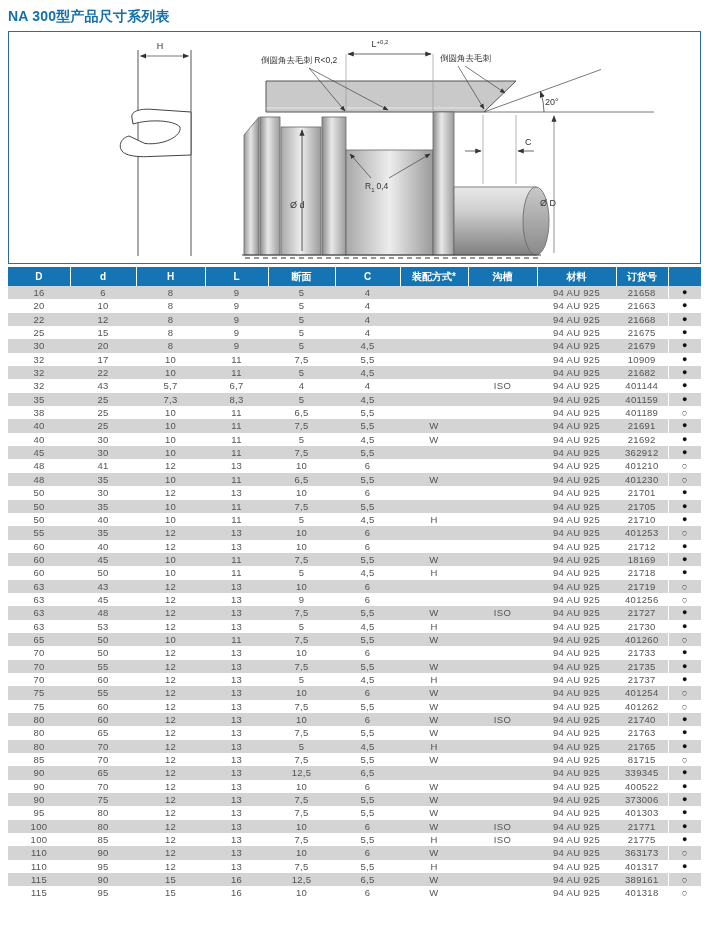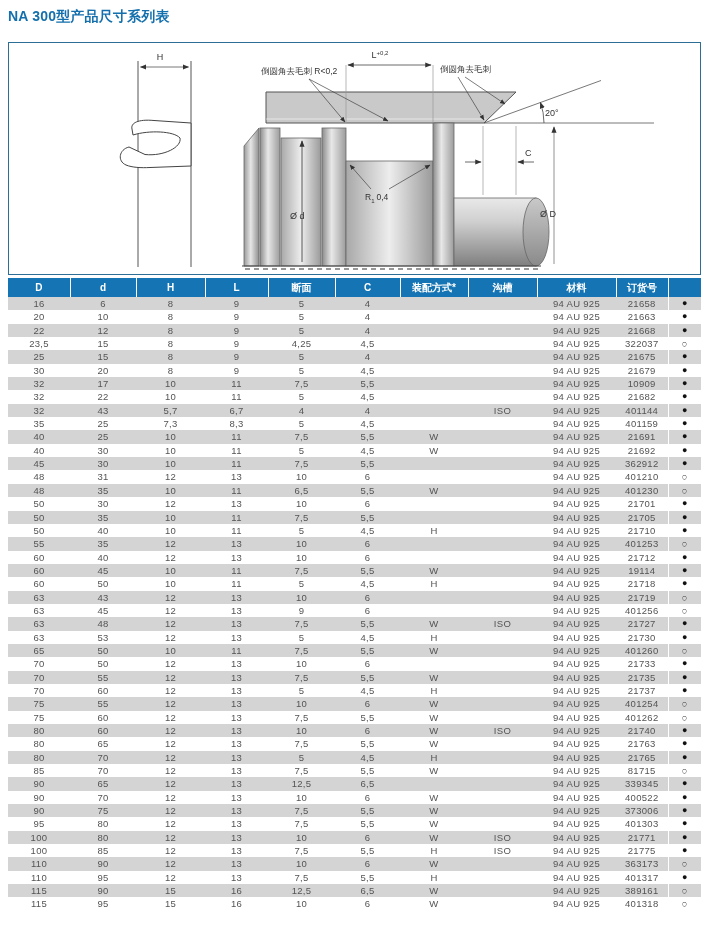--- a/index.html
+++ b/index.html
@@ -1,19 +1,19 @@
 <!DOCTYPE html>
 <html><head>
 <meta charset="utf-8">
 <style>
   * { box-sizing: border-box; }
   html,body { margin:0; padding:0; background:#ffffff; width:709px; }
   body { font-family:"Liberation Sans","DejaVu Sans",sans-serif; color:#4d4d4d; }
   .page { width:709px; height:941px; padding:8px; }
-  .title { font-size:14px; font-weight:bold; color:#1470ad; margin:0 0 16px 0; letter-spacing:.2px; }
+  .title { font-size:14px; font-weight:bold; color:#1470ad; margin:0 0 5px 0; letter-spacing:.2px; }
   .diagram-box { width:693px; height:233px; border:1px solid #2d6e96; background:#fff; margin-bottom:3px; }
   svg text { fill:#333; font-family:"Liberation Sans","DejaVu Sans",sans-serif; }
 
   table.spec { width:693px; border-collapse:collapse; table-layout:fixed; }
   table.spec thead th {
     background:#1474b4; color:#fff; font-size:10px; font-weight:bold;
     height:19px; padding:0; text-align:center; border-left:1px solid #fff;
   }
   table.spec thead th:first-child { border-left:none; }
   table.spec td {
@@ -196,33 +196,20 @@
           <td>9</td>
           <td>5</td>
           <td>4</td>
           <td></td>
           <td></td>
           <td>94 AU 925</td>
           <td>21668</td>
           <td class="dot-cell filled">●</td>
         </tr>
         <tr>
-          <td>23,5</td>
-          <td>15</td>
-          <td>8</td>
-          <td>9</td>
-          <td>4,25</td>
-          <td>4,5</td>
-          <td></td>
-          <td></td>
-          <td>94 AU 925</td>
-          <td>322037</td>
-          <td class="dot-cell hollow">○</td>
-        </tr>
-        <tr>
           <td>25</td>
           <td>15</td>
           <td>8</td>
           <td>9</td>
           <td>5</td>
           <td>4</td>
           <td></td>
           <td></td>
           <td>94 AU 925</td>
           <td>21675</td>
@@ -287,20 +274,33 @@
           <td>8,3</td>
           <td>5</td>
           <td>4,5</td>
           <td></td>
           <td></td>
           <td>94 AU 925</td>
           <td>401159</td>
           <td class="dot-cell filled">●</td>
         </tr>
         <tr>
+          <td>38</td>
+          <td>25</td>
+          <td>10</td>
+          <td>11</td>
+          <td>6,5</td>
+          <td>5,5</td>
+          <td></td>
+          <td></td>
+          <td>94 AU 925</td>
+          <td>401189</td>
+          <td class="dot-cell hollow">○</td>
+        </tr>
+        <tr>
           <td>40</td>
           <td>25</td>
           <td>10</td>
           <td>11</td>
           <td>7,5</td>
           <td>5,5</td>
           <td>W</td>
           <td></td>
           <td>94 AU 925</td>
           <td>21691</td>
@@ -327,21 +327,21 @@
           <td>7,5</td>
           <td>5,5</td>
           <td></td>
           <td></td>
           <td>94 AU 925</td>
           <td>362912</td>
           <td class="dot-cell filled">●</td>
         </tr>
         <tr>
           <td>48</td>
-          <td>31</td>
+          <td>41</td>
           <td>12</td>
           <td>13</td>
           <td>10</td>
           <td>6</td>
           <td></td>
           <td></td>
           <td>94 AU 925</td>
           <td>401210</td>
           <td class="dot-cell hollow">○</td>
         </tr>
@@ -426,21 +426,21 @@
         <tr>
           <td>60</td>
           <td>45</td>
           <td>10</td>
           <td>11</td>
           <td>7,5</td>
           <td>5,5</td>
           <td>W</td>
           <td></td>
           <td>94 AU 925</td>
-          <td>19114</td>
+          <td>18169</td>
           <td class="dot-cell filled">●</td>
         </tr>
         <tr>
           <td>60</td>
           <td>50</td>
           <td>10</td>
           <td>11</td>
           <td>5</td>
           <td>4,5</td>
           <td>H</td>

